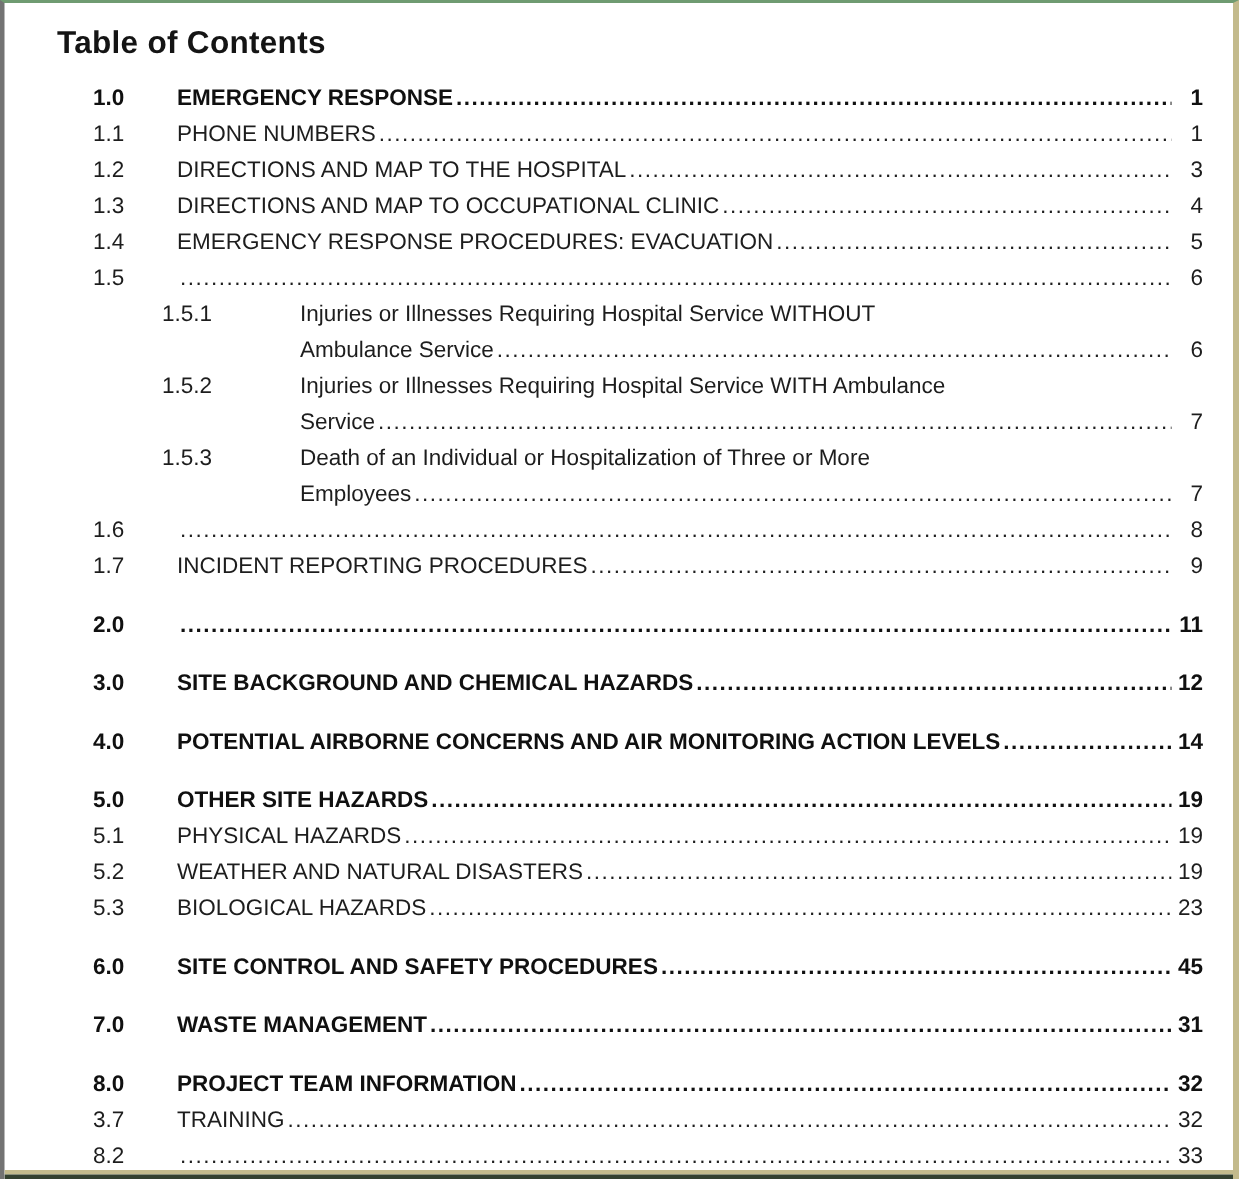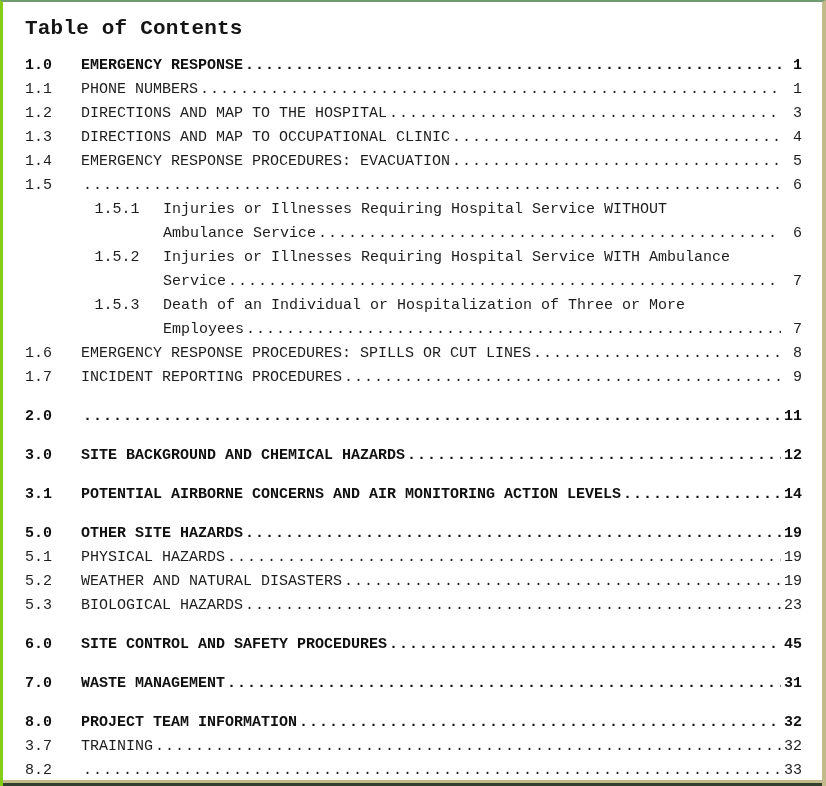--- a/index.html
+++ b/index.html
@@ -1,39 +1,39 @@
 <!DOCTYPE html>
 <html><head>
 <meta charset="utf-8">
 <style>
   html,body{margin:0;padding:0;background:#ffffff;}
   .page{
     width:826px;height:786px;box-sizing:border-box;position:relative;
     background:#ffffff;overflow:hidden;
     border-top:2px solid #6f9b71;
-    border-left:3px solid #84cc16;
+    border-left:3px solid #737373;
     border-right:4px solid #c3ba8c;
-    font-family:Liberation Mono, monospace;
+    font-family:Liberation Sans, sans-serif;
     color:#1d1d1d;
-    padding:14px 20px 0 22px;
+    padding:14px 20px 0 35px;
   }
   .bb-tan{position:absolute;left:0;right:0;bottom:3px;height:3px;background:#c3ba8c;}
   .bb-dark{position:absolute;left:0;right:0;bottom:0;height:3px;background:#33402f;}
   .doc-title{
     font-size:21px;line-height:26px;font-weight:700;color:#141414;margin:0;
     letter-spacing:.2px;
   }
-  .toc{margin-top:12px;}
+  .toc{margin-top:12px;margin-left:24px;}
   .row{
     display:flex;align-items:baseline;
     line-height:24px;font-size:15px;white-space:nowrap;
   }
   .row.gap{margin-top:15px;}
   .row .num{flex:0 0 56px;}
-  .row.lvl1 .num{flex:0 0 92px;margin-left:46px;text-align:center;}
+  .row.lvl1 .num{flex:0 0 92px;margin-left:46px;}
   .row .label{flex:0 0 auto;}
   .row .leader{
     flex:1 1 auto;overflow:hidden;margin:0 3px 0 2px;
     letter-spacing:1px;color:#1e1e1e;
   }
   .row .pg{flex:0 0 auto;min-width:18px;text-align:right;}
   .row.bold{font-weight:700;color:#101010;}
   .row.bold .leader{color:#101010;}
 </style>
 </head>
@@ -102,21 +102,20 @@
         <span class="label">Death of an Individual or Hospitalization of Three or More</span>
       </div>
       <div class="row lvl1">
         <span class="num"></span>
         <span class="label">Employees</span>
         <span class="leader">............................................................................................................................................................................................................................................................................................................</span>
         <span class="pg">7</span>
       </div>
       <div class="row">
         <span class="num">1.6</span>
-        <span class="label">EMERGENCY RESPONSE PROCEDURES: SPILLS OR CUT LINES</span>
         <span class="leader">............................................................................................................................................................................................................................................................................................................</span>
         <span class="pg">8</span>
       </div>
       <div class="row">
         <span class="num">1.7</span>
         <span class="label">INCIDENT REPORTING PROCEDURES</span>
         <span class="leader">............................................................................................................................................................................................................................................................................................................</span>
         <span class="pg">9</span>
       </div>
       <div class="row bold gap">
@@ -124,21 +123,21 @@
         <span class="leader">............................................................................................................................................................................................................................................................................................................</span>
         <span class="pg">11</span>
       </div>
       <div class="row bold gap">
         <span class="num">3.0</span>
         <span class="label">SITE BACKGROUND AND CHEMICAL HAZARDS</span>
         <span class="leader">............................................................................................................................................................................................................................................................................................................</span>
         <span class="pg">12</span>
       </div>
       <div class="row bold gap">
-        <span class="num">3.1</span>
+        <span class="num">4.0</span>
         <span class="label">POTENTIAL AIRBORNE CONCERNS AND AIR MONITORING ACTION LEVELS</span>
         <span class="leader">............................................................................................................................................................................................................................................................................................................</span>
         <span class="pg">14</span>
       </div>
       <div class="row bold gap">
         <span class="num">5.0</span>
         <span class="label">OTHER SITE HAZARDS</span>
         <span class="leader">............................................................................................................................................................................................................................................................................................................</span>
         <span class="pg">19</span>
       </div>

